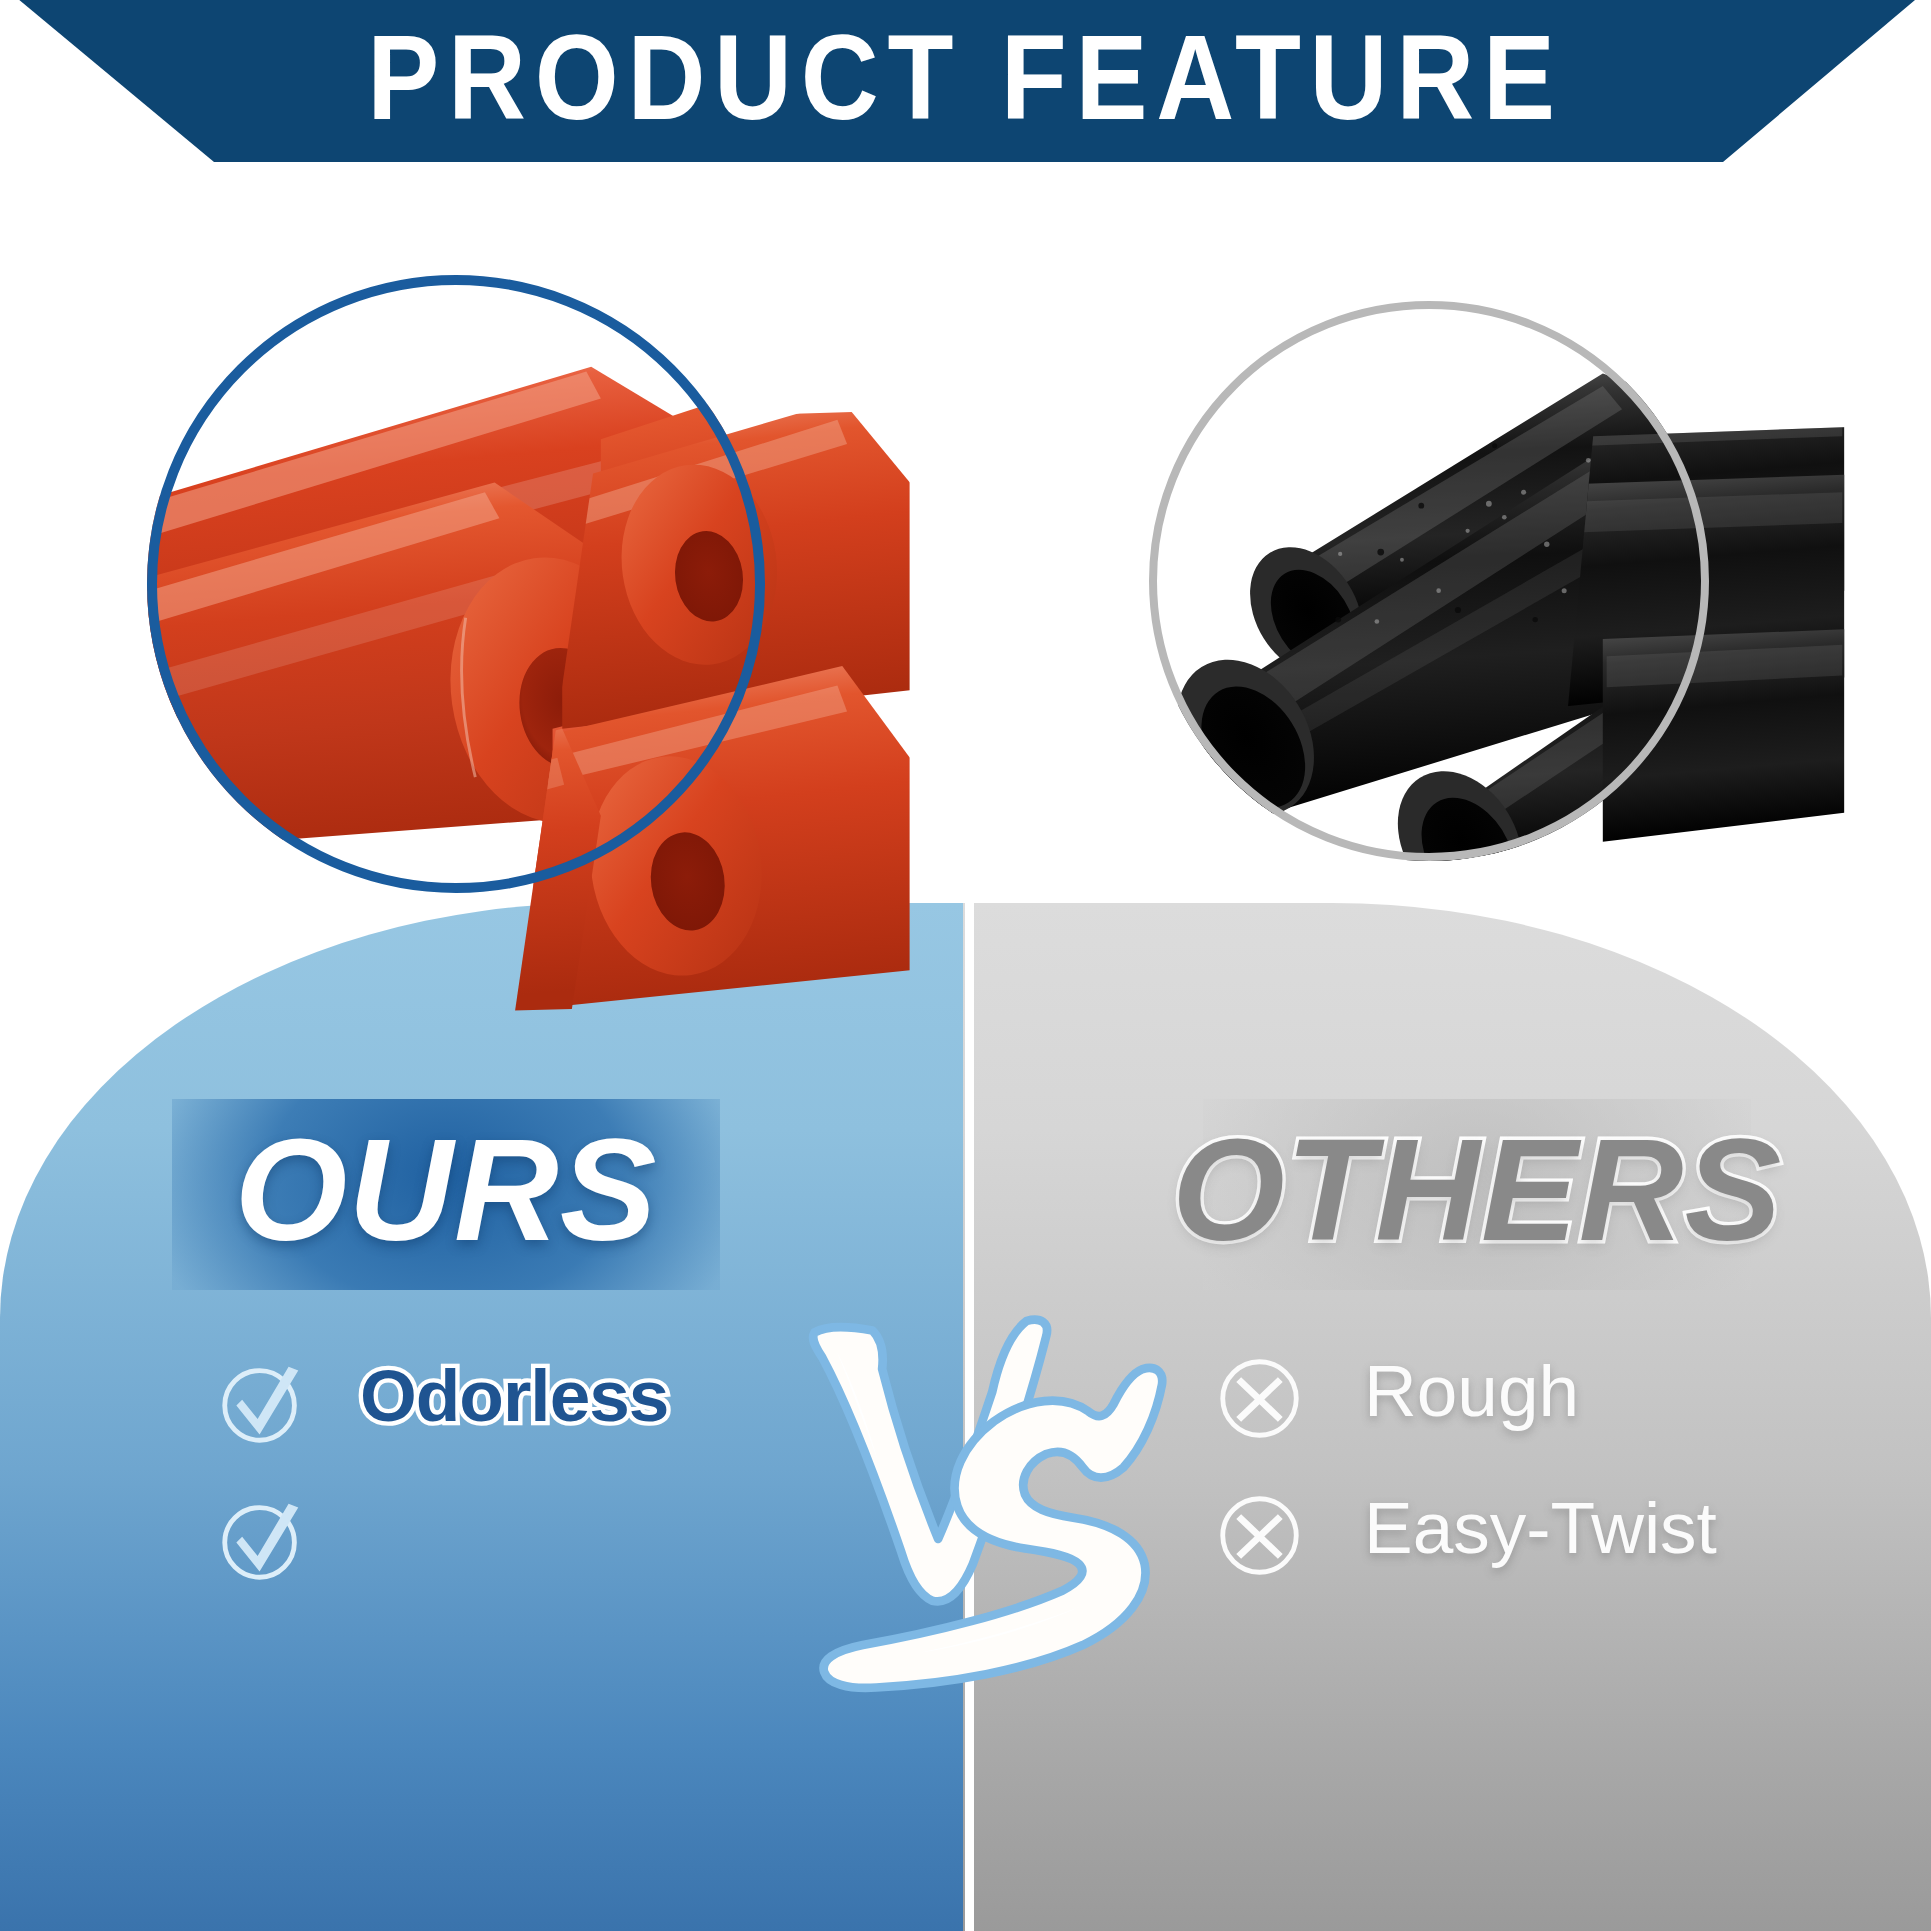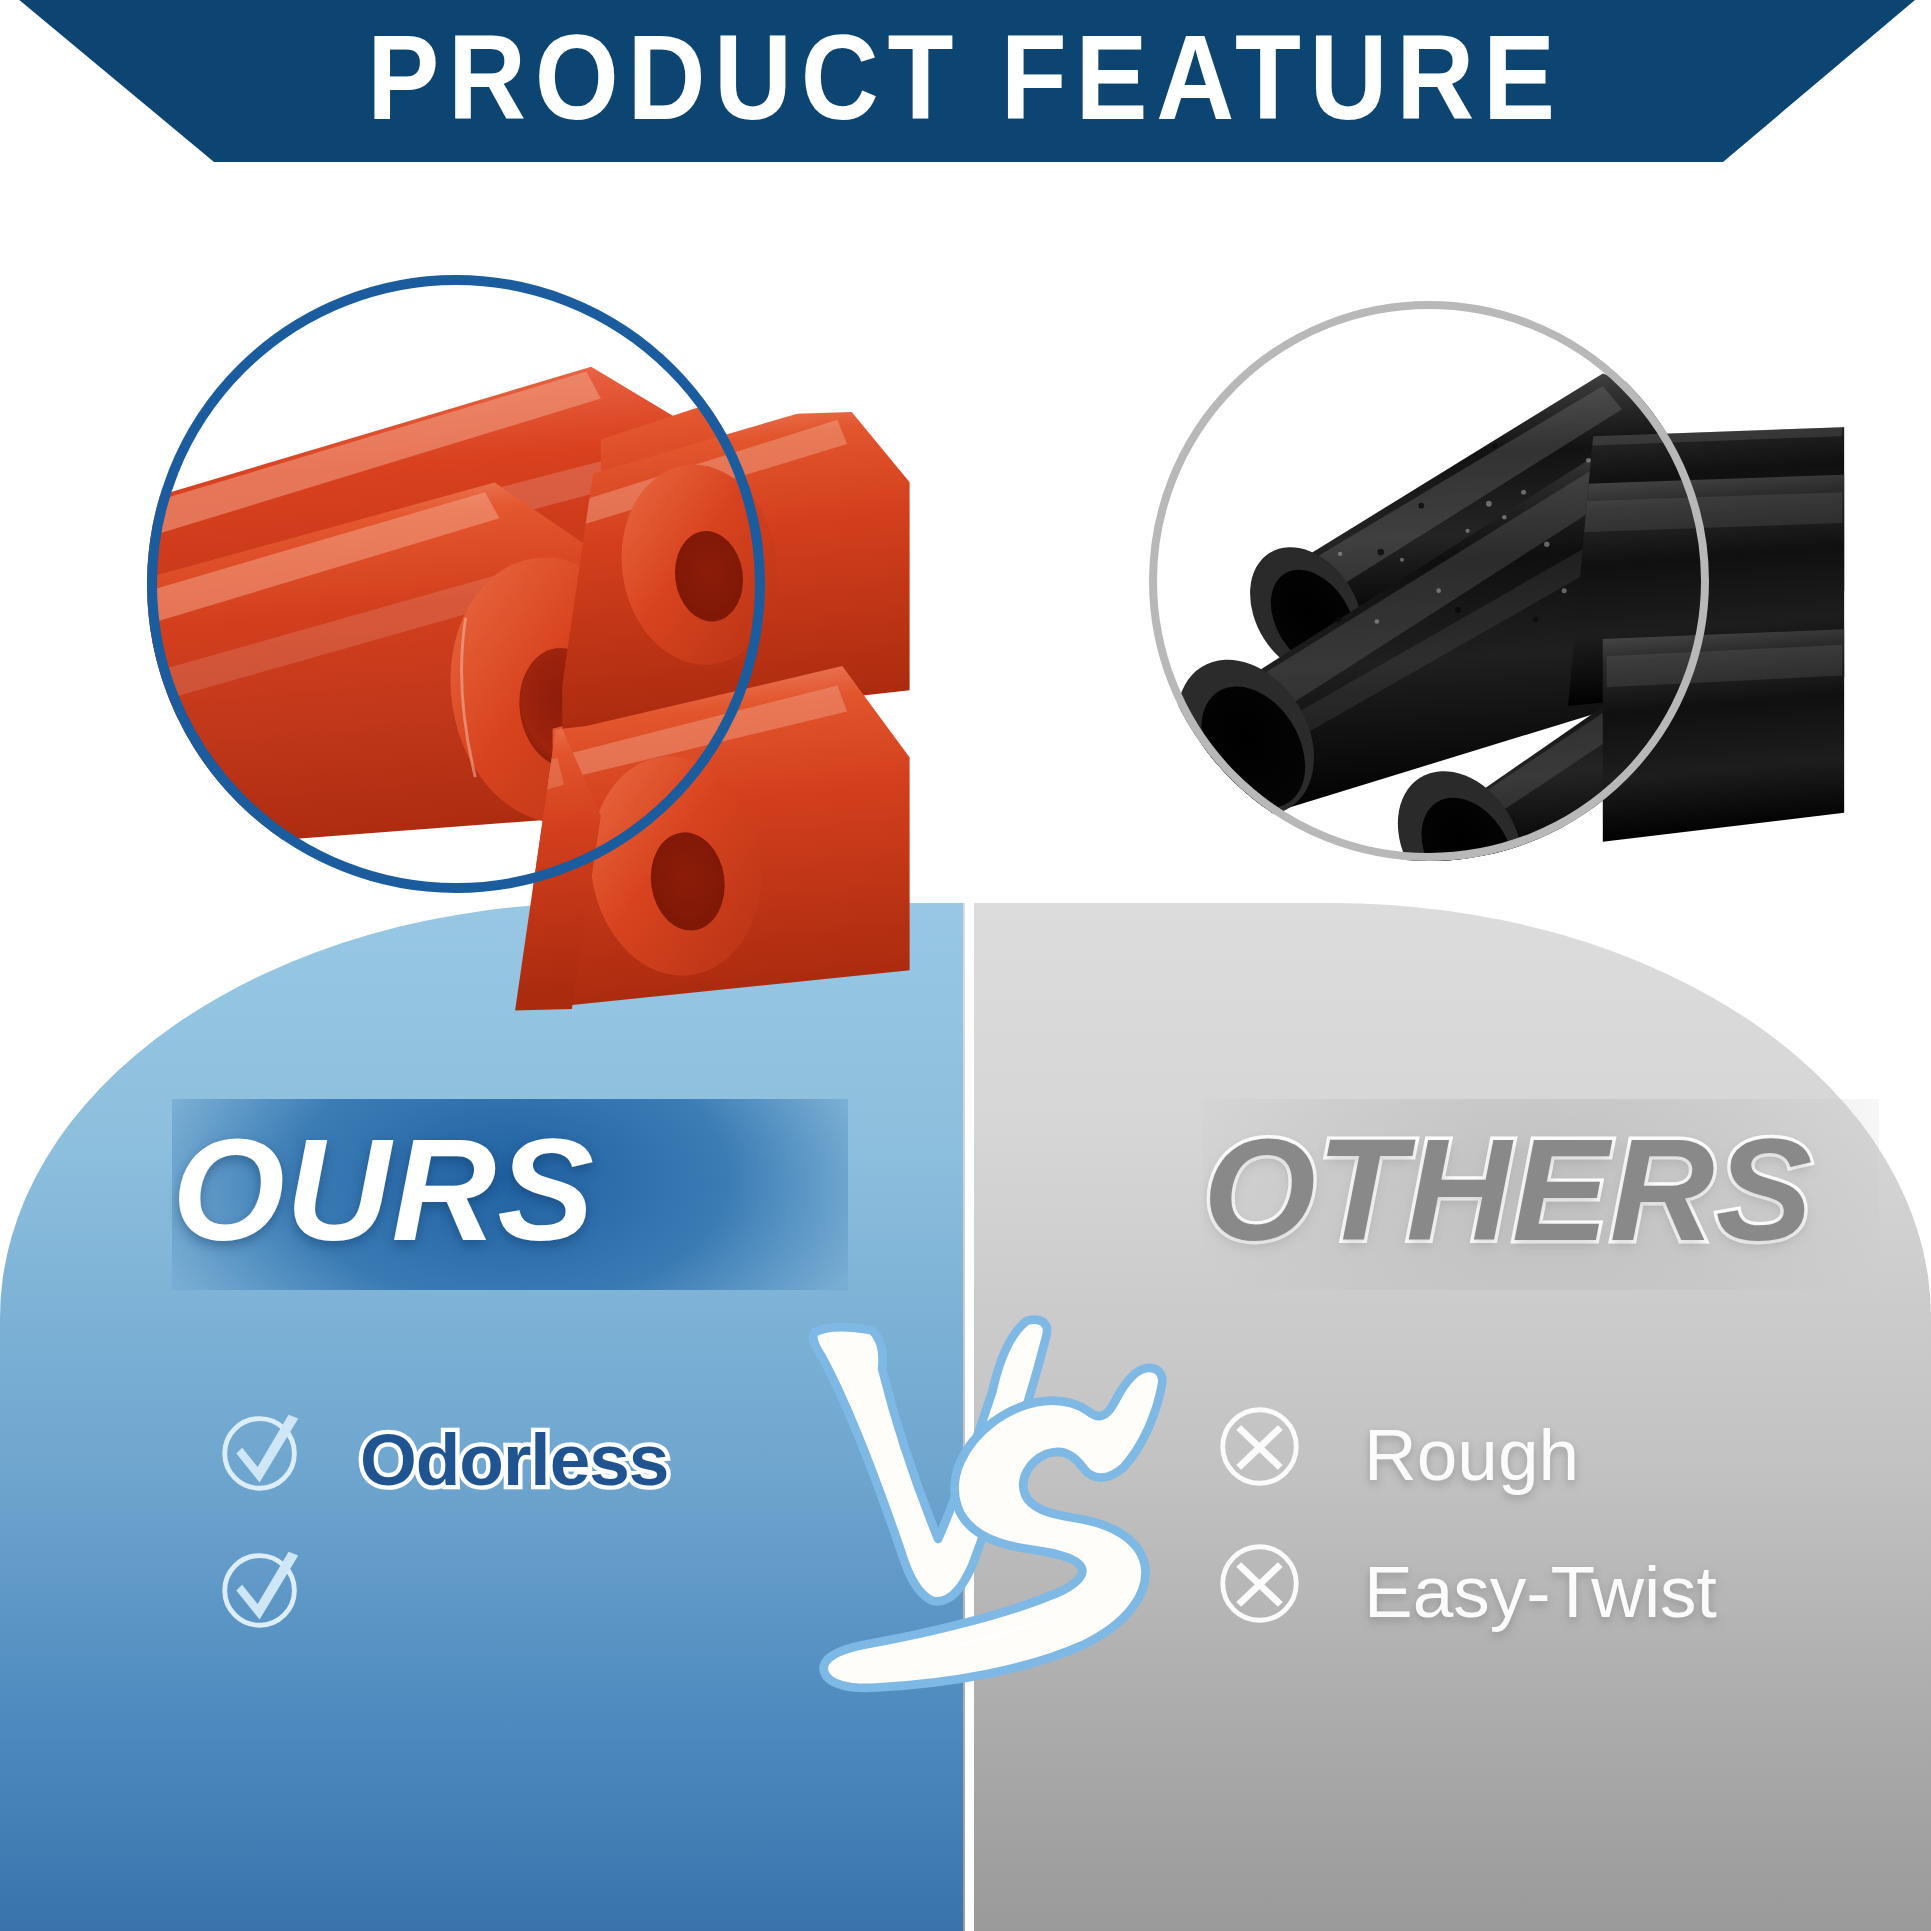--- a/index.html
+++ b/index.html
@@ -78,24 +78,25 @@
     height: 1028px;
     background: #ffffff;
     z-index: 3;
   }
 
   
   .label-band {
     position: absolute;
     top: 1099px;
     height: 191px;
-    width: 676px;
+    width: 548px;
     z-index: 4;
     display: flex;
     align-items: center;
+    justify-content: center;
   }
   #band-ours {
     left: 172px;
     background: radial-gradient(ellipse 72% 150% at 50% 40%, rgba(26,92,158,0.95) 0%, rgba(38,106,170,0.78) 45%, rgba(90,150,198,0.22) 78%, rgba(140,190,220,0) 100%);
   }
   #band-others {
     left: 1203px;
     background: radial-gradient(ellipse 72% 150% at 50% 40%, rgba(176,176,176,0.55) 0%, rgba(190,190,190,0.35) 50%, rgba(215,215,215,0.08) 80%, rgba(220,220,220,0) 100%);
   }
   .label-text {
@@ -124,21 +125,21 @@
     position: absolute;
     z-index: 4;
     display: flex;
     flex-direction: column;
   }
   #list-ours { left: 217px; top: 1359px; }
   #list-others { left: 1215px; top: 1354px; }
 
   .feature-row {
     display: flex;
-    align-items: flex-end;
+    align-items: flex-start;
     height: 137px;
   }
   .feature-icon {
     width: 89px;
     height: 89px;
     flex: 0 0 89px;
     position: relative;
   }
   .feature-icon svg { display: block; width: 89px; height: 89px; overflow: visible; }
 

